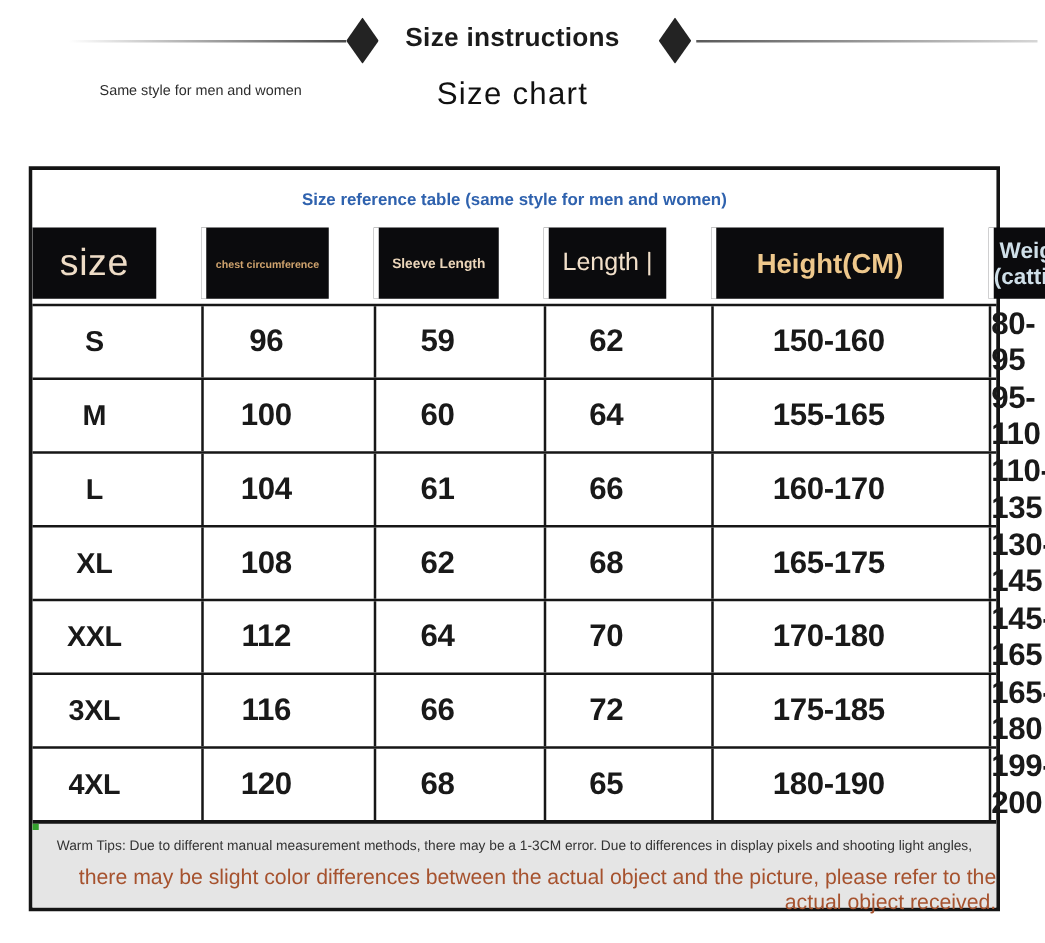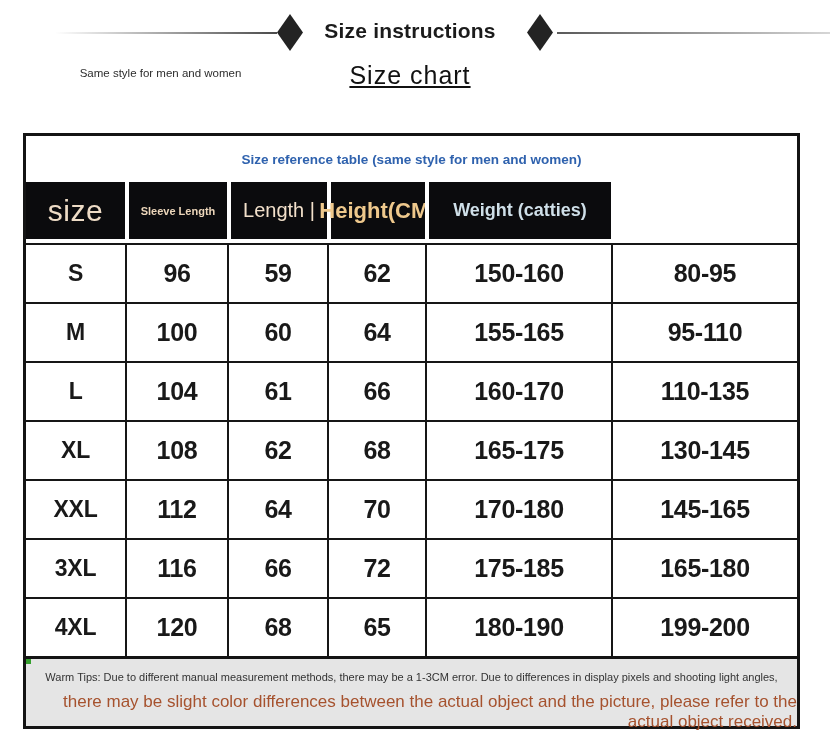--- a/index.html
+++ b/index.html
@@ -22,32 +22,32 @@
   .banner-title {
     position:absolute; left:300px; top:19px; width:220px; text-align:center;
     font-size:21px; font-weight:600; color:#1b1b1b; letter-spacing:0.2px;
   }
   .note {
     position:absolute; left:78px; top:67px; width:165px; text-align:center;
     font-size:11.5px; color:#2d2d2d;
   }
   .subtitle {
     position:absolute; left:300px; top:61px; width:220px; text-align:center;
-    font-size:25px; font-weight:400; color:#111111; letter-spacing:1px;text-decoration:underline;
+    font-size:25px; font-weight:400; color:#111111; letter-spacing:1px;
   }
 
   
   .size-table {
     position:absolute; left:23px; top:133px; width:777px;
     border:3px solid #141414; background:#ffffff;
   }
   .caption-row { height:46px; display:flex; align-items:center; justify-content:center; background:#ffffff; }
   .caption { font-size:13.5px; font-weight:600; color:#2f62ae; }
 
-  .grid-row { display:grid; grid-template-columns:99px 102px 100px 98px 186px 1fr; }
+  .grid-row { display:grid; grid-template-columns:99px 102px 100px 98px 186px 1fr;gap:36px; }
 
   .header-row { background:#ffffff; padding-bottom:4px; }
   .header-cell {
     height:57px; background:#0b0b0d;
     display:flex; align-items:center; justify-content:center; text-align:center;
   }
   .header-cell + .header-cell { border-left:4px solid #ffffff; }
   .hc0 { font-size:30px; font-weight:500; color:#eedcc6; letter-spacing:0.5px; }
   .hc1 { font-size:8.5px; font-weight:700; color:#cfa36e; }
   .hc2 { font-size:11px;  font-weight:700; color:#ecd6ba; }
@@ -82,20 +82,21 @@
 <div class="subtitle">Size chart</div>
 
 <div class="size-table">
 
   <div class="caption-row">
     <span class="caption">Size reference table (same style for men and women)</span>
   </div>
 
   <div class="grid-row header-row">
     <div class="header-cell hc0">size</div>
+    <div class="header-cell hc1">chest circumference</div>
     <div class="header-cell hc2">Sleeve Length</div>
     <div class="header-cell hc3">Length |</div>
     <div class="header-cell hc4">Height(CM)</div>
     <div class="header-cell hc5">Weight (catties)</div>
   </div>
 
   <div>
       <div class="grid-row data-row">
         <div class="cell size-col">S</div>
         <div class="cell">96</div>

